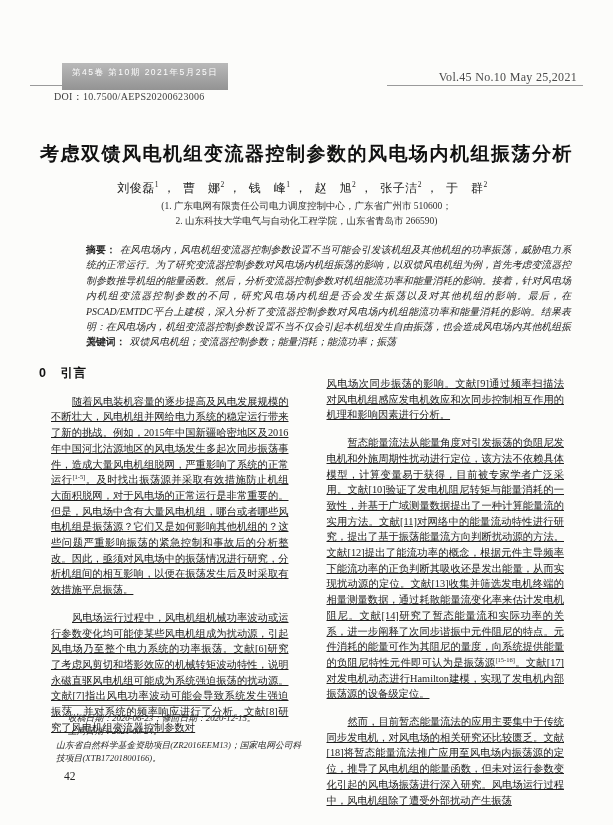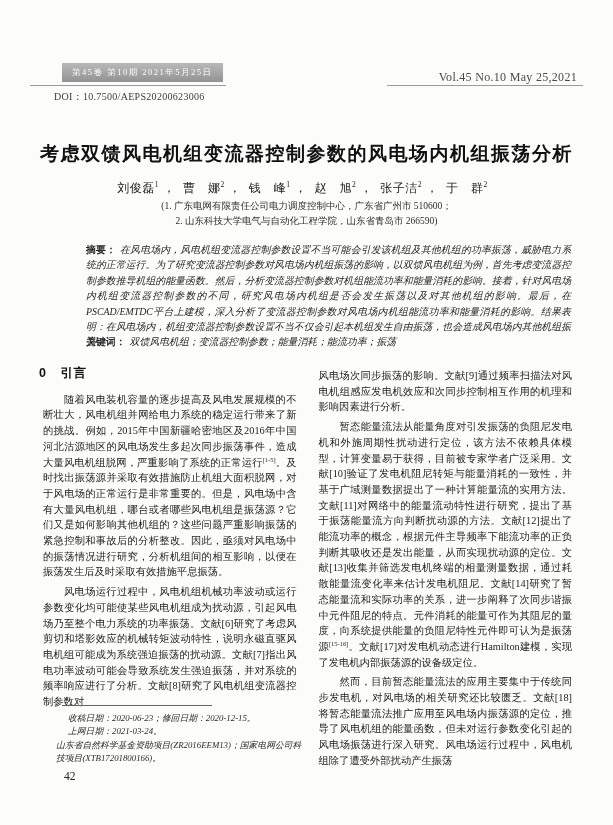--- a/index.html
+++ b/index.html
@@ -9,21 +9,21 @@
     font-family:"Liberation Serif","DejaVu Serif",serif;
   }
   
   .header{position:absolute;top:57px;left:30px;right:30px;height:50px;}
   .rule-left{position:absolute;top:28px;left:0;width:196px;border-top:1px solid #9a9a9a;}
   .rule-right{position:absolute;top:28px;right:0;width:196px;border-top:1px solid #9a9a9a;}
   .issue-badge{
     position:absolute;top:6px;left:32px;
     background:linear-gradient(#b9b9b9,#939393);
     color:#fdfdfd;font-size:8.5px;letter-spacing:1.5px;
-    padding:4px 10px 3px 10px;font-family:Liberation Serif, serif;white-space:nowrap;
+    padding:4px 10px 11px 10px;font-family:Liberation Sans, sans-serif;white-space:nowrap;
   }
   .doi{position:absolute;top:33px;left:8px;font-size:10px;color:#3c3c3c;letter-spacing:.3px;margin-left:16px;}
   .logo{position:absolute;top:2px;left:0;right:0;text-align:center;}
   .logo-cn{
     color:#bf3126;font-size:17px;font-weight:bold;font-style:italic;
     letter-spacing:3px;line-height:18px;font-family:"DejaVu Serif",serif;
   }
   .logo-en{color:#bf3126;font-size:7.5px;letter-spacing:.2px;line-height:10px;}
   .vol-en{position:absolute;top:13px;right:6px;font-size:12px;color:#4a4a4a;letter-spacing:.3px;}
   
@@ -52,21 +52,21 @@
     font-size:9.9px;line-height:15px;font-style:italic;color:#262626;
   }
   
   .columns{position:absolute;top:364px;left:39px;right:37px;display:flex;gap:14px;}
   .col{flex:1 1 0;font-size:10.3px;line-height:15.7px;text-align:justify;color:#1d1d1d;}
   .sec-head{
     font-family:"Liberation Sans","DejaVu Sans",sans-serif;
     font-weight:bold;font-size:12.5px;color:#111;margin:2px 0 10px 0;letter-spacing:.5px;
   }
   .sec-num{margin-right:14px;}
-  .col p{margin:4px;text-indent:21px;}
+  .col p{margin:12px;text-indent:21px;text-decoration:underline;}
   .col p.noindent{text-indent:0;}
   .col sup{font-size:6.5px;line-height:0;}
   
   .footnote{position:absolute;left:56px;top:705px;width:250px;font-size:8.8px;line-height:13.4px;font-style:italic;color:#2a2a2a;}
   .fn-rule{width:150px;border-top:1px solid #666;margin:0 0 6px 6px;}
   .fn-dates{padding-left:12px;}
   .page-num{position:absolute;left:64px;top:770px;font-size:11.5px;color:#222;}
   
   .watermark{
     position:absolute;top:789px;left:0;right:0;text-align:center;

